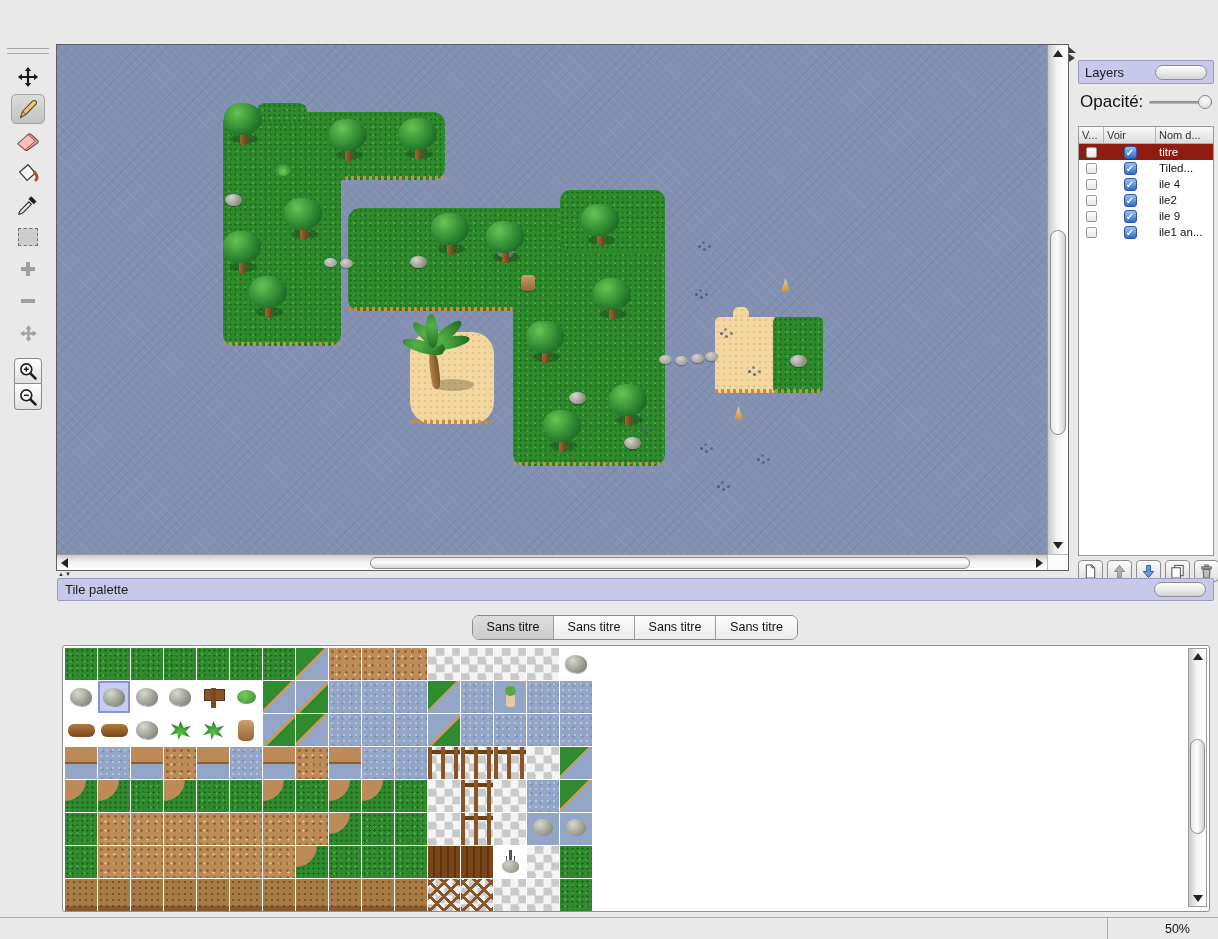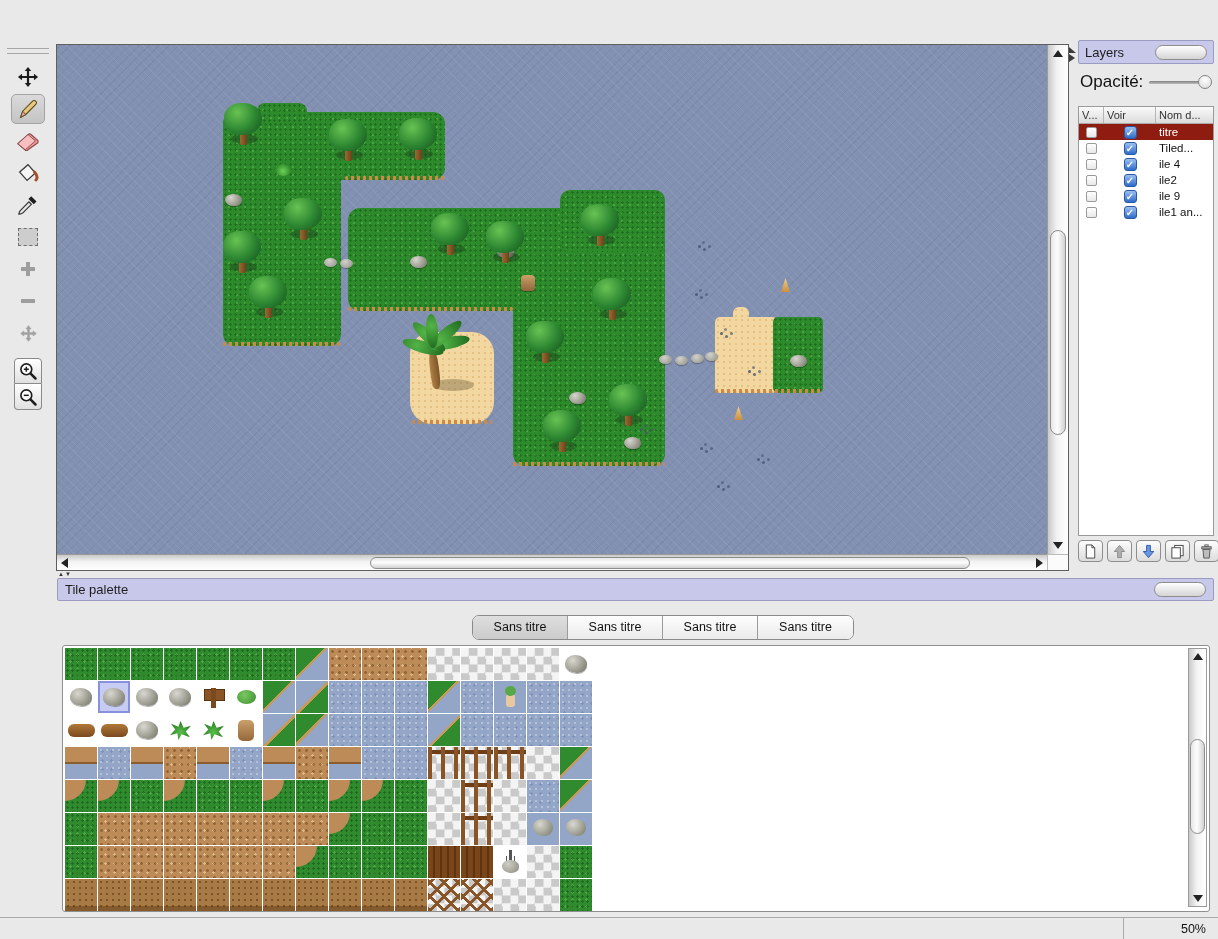--- a/index.html
+++ b/index.html
@@ -86,21 +86,21 @@
   .arr.up{border-left:5px solid rgba(0,0,0,0);border-right:5px solid rgba(0,0,0,0);border-bottom:7px solid #222;}
   .arr.down{border-left:5px solid rgba(0,0,0,0);border-right:5px solid rgba(0,0,0,0);border-top:7px solid #222;}
   .arr.left{border-top:5px solid rgba(0,0,0,0);border-bottom:5px solid rgba(0,0,0,0);border-right:7px solid #222;}
   .arr.right{border-top:5px solid rgba(0,0,0,0);border-bottom:5px solid rgba(0,0,0,0);border-left:7px solid #222;}
   .splitter-arrows{position:absolute;left:1069px;top:46px;width:9px;height:16px;}
   .splitter-arrows i{display:block;width:0;height:0;margin:1px 0;}
   .splitter-arrows .a1{border-bottom:6px solid #3a3a3a;border-right:7px solid rgba(0,0,0,0);}
   .splitter-arrows .a2{border-top:4px solid rgba(0,0,0,0);border-bottom:4px solid rgba(0,0,0,0);border-left:6px solid #3a3a3a;}
   .size-arrows{position:absolute;left:58px;top:571px;font-size:6px;color:#333;letter-spacing:1px;}
   
-  .layers-dock{position:absolute;left:1078px;top:40px;width:136px;height:523px;}
+  .layers-dock{position:absolute;left:1078px;top:60px;width:136px;height:523px;}
   .dock-title{height:24px;background:#c7c8ea;border:1px solid #9b9cc2;border-radius:2px;box-sizing:border-box;
     display:flex;align-items:center;padding:0 6px;}
   .dock-title-text{flex:1;font-size:13px;color:#1c1c1c;}
   .pill{width:52px;height:15px;border-radius:8px;background:linear-gradient(#ffffff,#d4d4d4);
     border:1px solid #8d8d8d;box-sizing:border-box;}
   .opacity-row{display:flex;align-items:center;margin:10px 2px 8px 2px;gap:6px;height:16px;}
   .opacity-label{font-size:17px;color:#111;}
   .slider{position:relative;flex:1;height:16px;}
   .slider-track{position:absolute;left:0;right:0;top:7px;height:3px;border-radius:2px;
     background:linear-gradient(#808080,#bdbdbd);}
@@ -123,21 +123,21 @@
   .cb-eye{width:13px;height:13px;border-radius:3px;box-sizing:border-box;border:1px solid #2a57a8;
     background:linear-gradient(#9cc0ee,#2e6cc8);color:#fff;font-size:10px;line-height:11px;text-align:center;font-weight:bold;}
   .layer-btns{position:absolute;left:0;bottom:0;height:23px;display:flex;gap:4px;}
   .lbtn{width:25px;height:22px;border-radius:4px;border:1px solid #8d8d8d;box-sizing:border-box;
     background:linear-gradient(#fdfdfd,#dcdcdc);display:flex;align-items:center;justify-content:center;}
   
   .palette-title{position:absolute;left:57px;top:578px;width:1157px;height:23px;background:#c7c8ea;
     border:1px solid #9b9cc2;border-radius:2px;box-sizing:border-box;display:flex;align-items:center;padding:0 7px;gap:40px;}
   .tabs{position:absolute;left:472px;top:615px;height:23px;display:flex;border:1px solid #8a8a8a;
     border-radius:7px;overflow:hidden;background:#fff;}
-  .tab{width:95px;text-align:center;font-size:12.5px;line-height:22px;color:#111;
+  .tab{width:81px;text-align:center;font-size:12.5px;line-height:22px;color:#111;
     background:linear-gradient(#fdfdfd,#ebebeb);border-right:1px solid #9c9c9c;box-sizing:border-box;}
   .tab:last-child{border-right:none;}
   .tab.selected{background:linear-gradient(#dedede,#cbcbcb);}
   .palette-box{position:absolute;left:62px;top:645px;width:1148px;height:267px;background:#fff;
     border:1px solid #8f8f8f;border-radius:3px;box-sizing:border-box;overflow:hidden;}
   .tileset{position:absolute;left:2px;top:2px;display:grid;grid-template-columns:repeat(16,33px);grid-auto-rows:33px;}
   .tile{box-sizing:border-box;border-right:1px solid #fff;border-bottom:1px solid #fff;position:relative;overflow:hidden;}
   .pal-sb{position:absolute;right:2px;top:2px;width:19px;height:259px;box-sizing:border-box;
     background:linear-gradient(90deg,#c9c9c9,#f3f3f3 45%,#fff);border:1px solid #9a9a9a;}
   
@@ -181,21 +181,21 @@
     repeating-linear-gradient(-45deg,#8a5526 0 3px,rgba(0,0,0,0) 3px 10px),
     conic-gradient(#c9c9c9 25%,#f4f4f4 0 50%,#c9c9c9 0 75%,#f4f4f4 0);background-size:auto,auto,16.5px 16.5px;}
   .tl-rw{background-color:#93a6c8;}
   .tl-rw::after{content:"";position:absolute;left:6px;top:6px;width:20px;height:17px;border-radius:48% 52% 45% 55%;
     background:radial-gradient(circle at 35% 30%,#d8d8d0,#8e8e82 75%);}
   .tl-ch{background-color:#93a6c8;}
   .tl-ch::before{content:"";position:absolute;left:12px;top:13px;width:9px;height:13px;border-radius:3px;background:#e8c8a0;}
   .tl-ch::after{content:"";position:absolute;left:11px;top:5px;width:11px;height:10px;border-radius:50%;background:#58a84a;}
   
   .statusbar{position:absolute;left:0;top:917px;width:1218px;height:22px;border-top:1px solid #ababab;box-sizing:border-box;}
-  .zoom-cell{position:absolute;right:0;top:0;width:95px;height:21px;border-left:1px solid #ababab;box-sizing:border-box;
+  .zoom-cell{position:absolute;right:16px;top:0;width:95px;height:21px;border-left:1px solid #ababab;box-sizing:border-box;
     font-size:12.5px;color:#111;display:flex;align-items:center;justify-content:flex-end;padding-right:12px;}
 </style>
 </head>
 <body>
 
 <div class="window">
 
 
 
   <div class="toolbar" id="toolbar">

